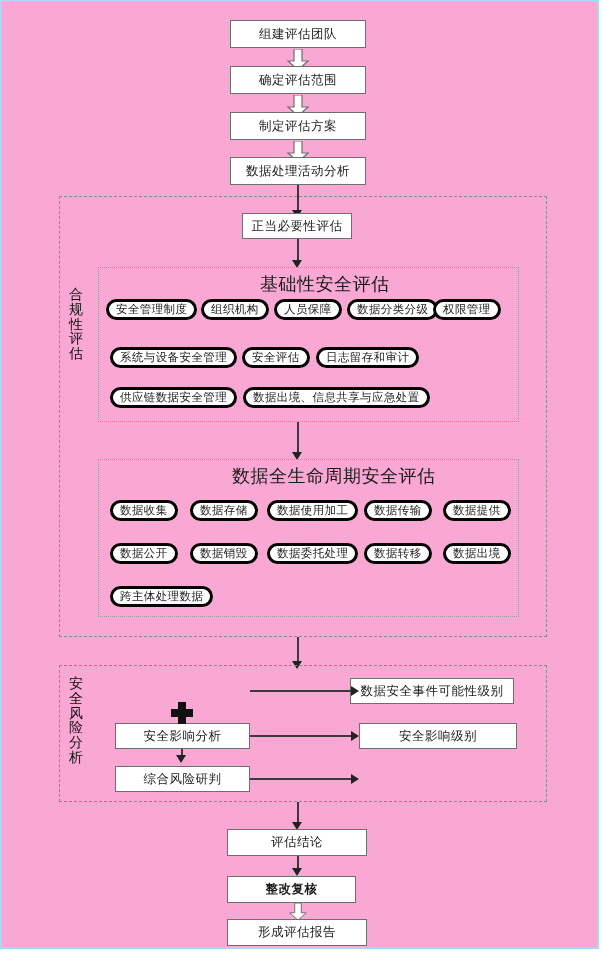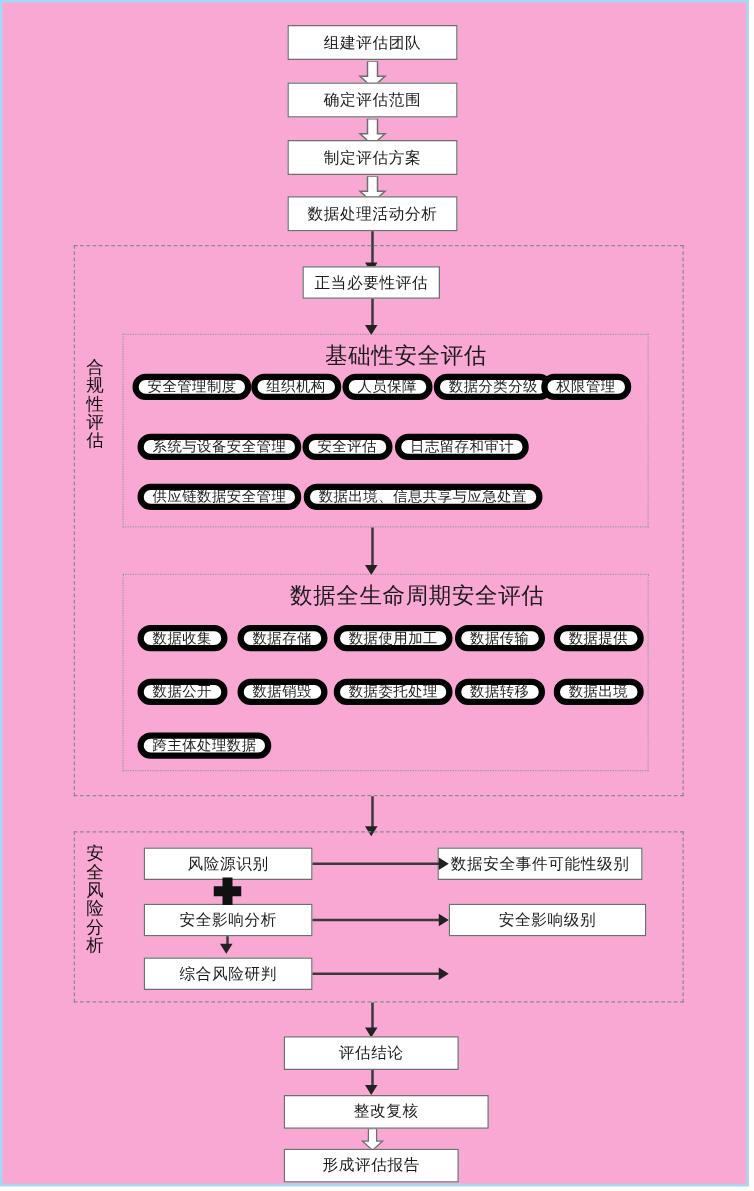--- a/index.html
+++ b/index.html
@@ -60,21 +60,21 @@
     font-size:18px;
     letter-spacing:.5px;
     color:#1b1b1b;
     white-space:nowrap;
   }
 
   
   .pill{
     position:absolute;
     box-sizing:border-box;
-    border:5px solid #000000;
+    border:3px solid #000000;
     border-radius:11px;
     background:#fff;
     height:21px;
     display:flex;align-items:center;justify-content:center;
     font-size:11.5px;
     letter-spacing:.4px;
     color:#1b1b1b;
     white-space:nowrap;
     padding:0 7px;
   }
@@ -186,21 +186,20 @@
 
   <div class="pill" style="left:108px;top:584px;">跨主体处理数据</div>
 
   <div class="vline" style="left:295px;top:635px;height:26px;"></div>
   <div class="arrow-dn" style="left:290px;top:659px;"></div>
 
   <div class="region" style="left:57px;top:663px;width:488px;height:137px;"></div>
 
   <div class="region-label" style="left:64px;top:674px;">安全风险分析</div>
 
-  <div class="box" style="left:113px;top:676px;width:135px;height:26px;">风险源识别</div>
   <div class="box" style="left:113px;top:721px;width:135px;height:26px;">安全影响分析</div>
   <div class="box" style="left:113px;top:764px;width:135px;height:26px;">综合风险研判</div>
 
   <div class="plus" style="left:169px;top:700px;width:22px;height:22px;"></div>
 
   <div class="vline" style="left:179px;top:747px;height:8px;"></div>
   <div class="arrow-dn" style="left:174px;top:753px;"></div>
 
   <div class="box" style="left:348px;top:676px;width:164px;height:26px;">数据安全事件可能性级别</div>
   <div class="box" style="left:357px;top:721px;width:158px;height:26px;">安全影响级别</div>
@@ -215,21 +214,21 @@
   <div class="arrow-rt" style="left:349px;top:772px;"></div>
 
   <div class="vline" style="left:295px;top:800px;height:24px;"></div>
   <div class="arrow-dn" style="left:290px;top:820px;"></div>
 
   <div class="box" style="left:225px;top:827px;width:140px;height:27px;">评估结论</div>
 
   <div class="vline" style="left:295px;top:854px;height:15px;"></div>
   <div class="arrow-dn" style="left:290px;top:866px;"></div>
 
-  <div class="box" style="left:225px;top:874px;width:164px;height:27px;">整改复核</div>
+  <div class="box" style="left:225px;top:874px;width:129px;height:27px;font-weight:bold;">整改复核</div>
 
   <svg class="block-arrow" style="left:284px;top:901px;width:24px;height:18px;" viewBox="0 0 24 22">
     <polygon points="8,0 16,0 16,12 22,12 12,21 2,12 8,12" fill="#fff" stroke="#6e6e6e" stroke-width="1.2"></polygon>
   </svg>
 
   <div class="box" style="left:225px;top:917px;width:140px;height:27px;">形成评估报告</div>
 
 </div>
 
 </body></html>

